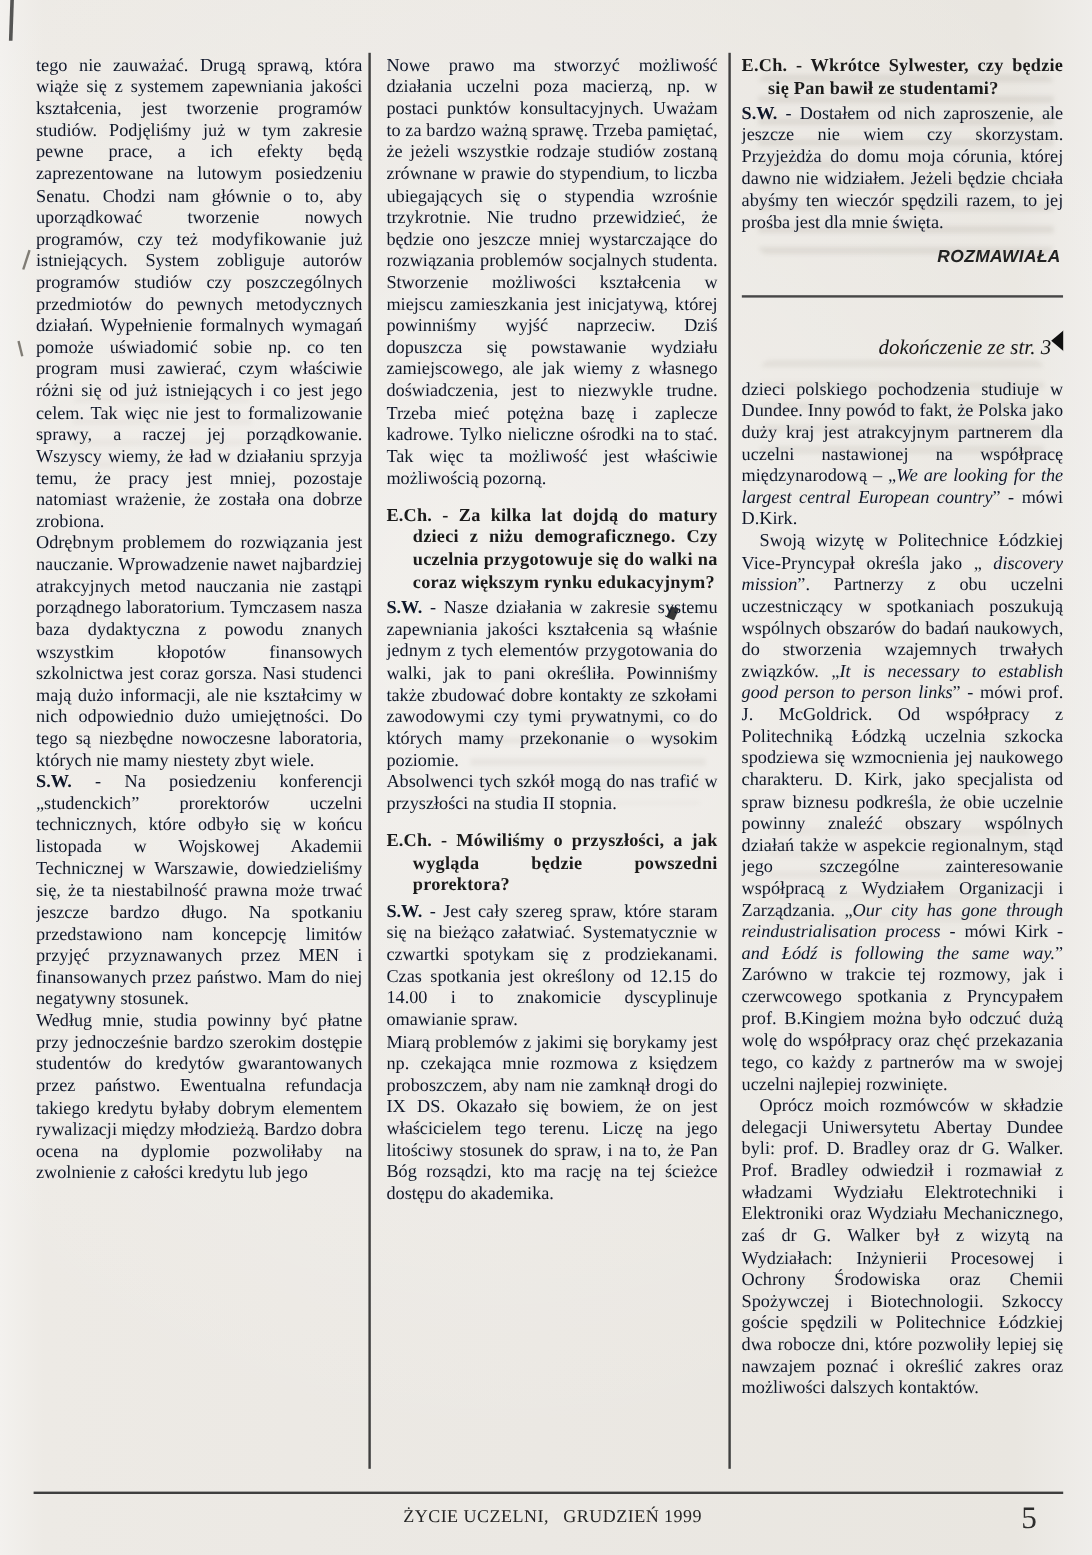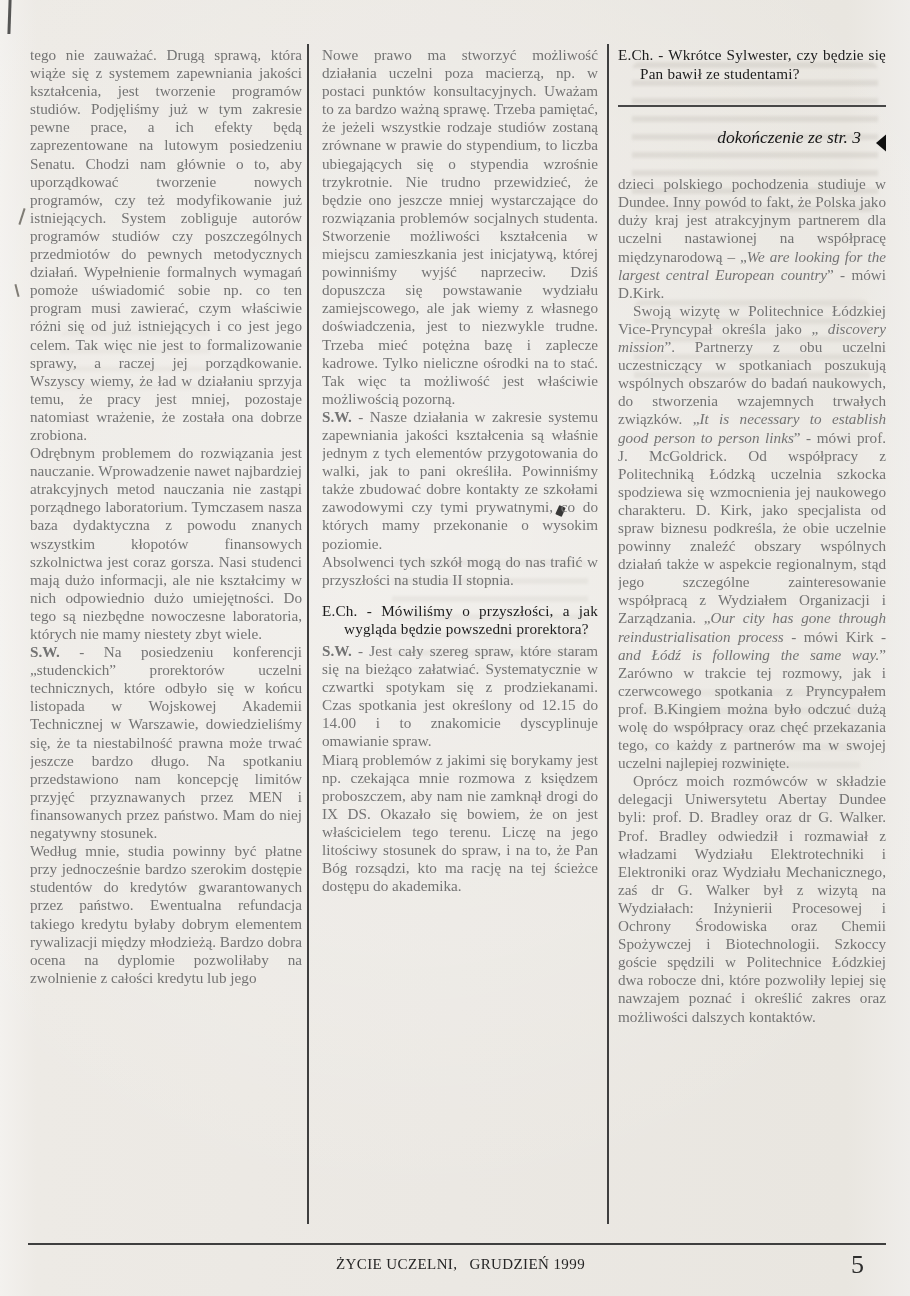--- a/index.html
+++ b/index.html
@@ -12,31 +12,31 @@
     font-family:"Liberation Serif", serif;
     color:#1b1b1b;
   }
   .col{position:absolute;top:46px;height:1192px;overflow:hidden;}
   .col-left{left:30px;width:272px;}
   .col-mid{left:322px;width:276px;}
   .col-right{left:618px;width:268px;}
   .vrule{position:absolute;top:44px;height:1180px;width:2px;background:#3f3f3f;}
   .vrule1{left:307px;}
   .vrule2{left:607px;}
-  .p{margin:0;font-size:15.2px;line-height:18.1px;text-align:justify;color:#737373;}
-  .q{margin:13px 0 3px 0;font-size:15.2px;line-height:18.6px;font-weight:400;
+  .p{margin:0;font-size:15.2px;line-height:18.1px;text-align:justify;color:#0f172a;}
+  .q{margin:13px 0 3px 0;font-size:15.2px;line-height:18.6px;font-weight:700;
      padding-left:22px;text-indent:-22px;text-align:justify;letter-spacing:.2px;}
   .q.first{margin-top:0;}
   .speaker{font-weight:700;}
   .ind{text-indent:15px;}
   .byline{margin-top:10px;text-align:right;font-family:"Liberation Sans",sans-serif;
           font-style:italic;font-weight:700;font-size:14.5px;line-height:19px;
           letter-spacing:.3px;color:#222;padding-right:2px;}
   .divider{margin-top:22px;border:0;border-top:2px solid #474747;width:100%;}
-  .cont-row{margin-top:20px;display:flex;justify-content:flex-end;align-items:flex-start;gap:15px;}
+  .cont-row{margin-top:20px;display:flex;justify-content:flex-end;align-items:flex-end;}
   .cont-note{font-style:italic;font-size:17.5px;color:#161616;}
   .tri-left{width:0;height:0;border-top:16px solid transparent;border-bottom:16px solid transparent;
             border-right:19px solid #101010;margin-right:-9px;}
   .article-start{margin-top:16px;}
   .footer-rule{position:absolute;left:28px;top:1243px;width:858px;height:2px;background:#3f3f3f;}
   .footer-journal{position:absolute;left:336px;top:1256px;font-size:15px;letter-spacing:.4px;color:#262626;}
   .footer-journal .gap{display:inline-block;width:12px;}
   .footer-pagenum{position:absolute;left:851px;top:1250px;font-size:26px;color:#2e2e2e;}
   
   .ghost{position:absolute;pointer-events:none;opacity:.5;filter:blur(1.6px);border-radius:8px;
@@ -75,30 +75,33 @@
 
   <div class="col col-left">
     <p class="p">tego nie zauważać. Drugą sprawą, która wiąże się z systemem zapewniania jakości kształcenia, jest tworzenie programów studiów. Podjęliśmy już w tym zakresie pewne prace, a ich efekty będą zaprezentowane na lutowym posiedzeniu Senatu. Chodzi nam głównie o to, aby uporządkować tworzenie nowych programów, czy też modyfikowanie już istniejących. System zobliguje autorów programów studiów czy poszczególnych przedmiotów do pewnych metodycznych działań. Wypełnienie formalnych wymagań pomoże uświadomić sobie np. co ten program musi zawierać, czym właściwie różni się od już istniejących i co jest jego celem. Tak więc nie jest to formalizowanie sprawy, a raczej jej porządkowanie. Wszyscy wiemy, że ład w działaniu sprzyja temu, że pracy jest mniej, pozostaje natomiast wrażenie, że została ona dobrze zrobiona.</p>
     <p class="p">Odrębnym problemem do rozwiązania jest nauczanie. Wprowadzenie nawet najbardziej atrakcyjnych metod nauczania nie zastąpi porządnego laboratorium. Tymczasem nasza baza dydaktyczna z powodu znanych wszystkim kłopotów finansowych szkolnictwa jest coraz gorsza. Nasi studenci mają dużo informacji, ale nie kształcimy w nich odpowiednio dużo umiejętności. Do tego są niezbędne nowoczesne laboratoria, których nie mamy niestety zbyt wiele.</p>
     <p class="p"><span class="speaker">S.W.</span> <span>- Na posiedzeniu konferencji „studenckich” prorektorów uczelni technicznych, które odbyło się w końcu listopada w Wojskowej Akademii Technicznej w Warszawie, dowiedzieliśmy się, że ta niestabilność prawna może trwać jeszcze bardzo długo. Na spotkaniu przedstawiono nam koncepcję limitów przyjęć przyznawanych przez MEN i finansowanych przez państwo. Mam do niej negatywny stosunek.</span></p>
     <p class="p">Według mnie, studia powinny być płatne przy jednocześnie bardzo szerokim dostępie studentów do kredytów gwarantowanych przez państwo. Ewentualna refundacja takiego kredytu byłaby dobrym elementem rywalizacji między młodzieżą. Bardzo dobra ocena na dyplomie pozwoliłaby na zwolnienie z całości kredytu lub jego</p>
   </div>
 
   <div class="col col-mid">
     <p class="p">Nowe prawo ma stworzyć możliwość działania uczelni poza macierzą, np. w postaci punktów konsultacyjnych. Uważam to za bardzo ważną sprawę. Trzeba pamiętać, że jeżeli wszystkie rodzaje studiów zostaną zrównane w prawie do stypendium, to liczba ubiegających się o stypendia wzrośnie trzykrotnie. Nie trudno przewidzieć, że będzie ono jeszcze mniej wystarczające do rozwiązania problemów socjalnych studenta. Stworzenie możliwości kształcenia w miejscu zamieszkania jest inicjatywą, której powinniśmy wyjść naprzeciw. Dziś dopuszcza się powstawanie wydziału zamiejscowego, ale jak wiemy z własnego doświadczenia, jest to niezwykle trudne. Trzeba mieć potężna bazę i zaplecze kadrowe. Tylko nieliczne ośrodki na to stać. Tak więc ta możliwość jest właściwie możliwością pozorną.</p>
+    <p class="q">E.Ch. - Za kilka lat dojdą do matury dzieci z niżu demograficznego. Czy uczelnia przygotowuje się do walki na coraz większym rynku edukacyjnym?</p>
     <p class="p"><span class="speaker">S.W.</span> <span>- Nasze działania w zakresie systemu zapewniania jakości kształcenia są właśnie jednym z tych elementów przygotowania do walki, jak to pani określiła. Powinniśmy także zbudować dobre kontakty ze szkołami zawodowymi czy tymi prywatnymi, co do których mamy przekonanie o wysokim poziomie.</span></p>
     <p class="p">Absolwenci tych szkół mogą do nas trafić w przyszłości na studia II stopnia.</p>
     <p class="q">E.Ch. - Mówiliśmy o przyszłości, a jak wygląda będzie powszedni prorektora?</p>
     <p class="p"><span class="speaker">S.W.</span> <span>- Jest cały szereg spraw, które staram się na bieżąco załatwiać. Systematycznie w czwartki spotykam się z prodziekanami. Czas spotkania jest określony od 12.15 do 14.00 i to znakomicie dyscyplinuje omawianie spraw.</span></p>
     <p class="p">Miarą problemów z jakimi się borykamy jest np. czekająca mnie rozmowa z księdzem proboszczem, aby nam nie zamknął drogi do IX DS. Okazało się bowiem, że on jest właścicielem tego terenu. Liczę na jego litościwy stosunek do spraw, i na to, że Pan Bóg rozsądzi, kto ma rację na tej ścieżce dostępu do akademika.</p>
   </div>
 
   <div class="col col-right">
     <p class="q first">E.Ch. - Wkrótce Sylwester, czy będzie się Pan bawił ze studentami?</p>
+    <p class="p"><span class="speaker">S.W.</span> <span>- Dostałem od nich zaproszenie, ale jeszcze nie wiem czy skorzystam. Przyjeżdża do domu moja córunia, której dawno nie widziałem. Jeżeli będzie chciała abyśmy ten wieczór spędzili razem, to jej prośba jest dla mnie święta.</span></p>
     <div class="byline">
+      <div>ROZMAWIAŁA</div>
     </div>
     <hr class="divider">
     <div class="cont-row">
       <span class="cont-note">dokończenie ze str. 3</span>
       <span class="tri-left"></span>
     </div>
     <p class="p article-start"><span>dzieci polskiego pochodzenia studiuje w Dundee. Inny powód to fakt, że Polska jako duży kraj jest atrakcyjnym partnerem dla uczelni nastawionej na współpracę międzynarodową – „</span><i>We are looking for the largest central European country</i><span>” - mówi D.Kirk.</span></p>
     <p class="p ind"><span>Swoją wizytę w Politechnice Łódzkiej Vice-Pryncypał określa jako „ </span><i>discovery mission</i><span>”. Partnerzy z obu uczelni uczestniczący w spotkaniach poszukują wspólnych obszarów do badań naukowych, do stworzenia wzajemnych trwałych związków. „</span><i>It is necessary to establish good person to person links</i><span>” - mówi prof. J. McGoldrick. Od współpracy z Politechniką Łódzką uczelnia szkocka spodziewa się wzmocnienia jej naukowego charakteru. D. Kirk, jako specjalista od spraw biznesu podkreśla, że obie uczelnie powinny znaleźć obszary wspólnych działań także w aspekcie regionalnym, stąd jego szczególne zainteresowanie współpracą z Wydziałem Organizacji i Zarządzania. „</span><i>Our city has gone through reindustrialisation process</i><span> - mówi Kirk - </span><i>and Łódź is following the same way.</i><span>” Zarówno w trakcie tej rozmowy, jak i czerwcowego spotkania z Pryncypałem prof. B.Kingiem można było odczuć dużą wolę do współpracy oraz chęć przekazania tego, co każdy z partnerów ma w swojej uczelni najlepiej rozwinięte.</span></p>
     <p class="p ind">Oprócz moich rozmówców w składzie delegacji Uniwersytetu Abertay Dundee byli: prof. D. Bradley oraz dr G. Walker. Prof. Bradley odwiedził i rozmawiał z władzami Wydziału Elektrotechniki i Elektroniki oraz Wydziału Mechanicznego, zaś dr G. Walker był z wizytą na Wydziałach: Inżynierii Procesowej i Ochrony Środowiska oraz Chemii Spożywczej i Biotechnologii. Szkoccy goście spędzili w Politechnice Łódzkiej dwa robocze dni, które pozwoliły lepiej się nawzajem poznać i określić zakres oraz możliwości dalszych kontaktów.</p>
   </div>

